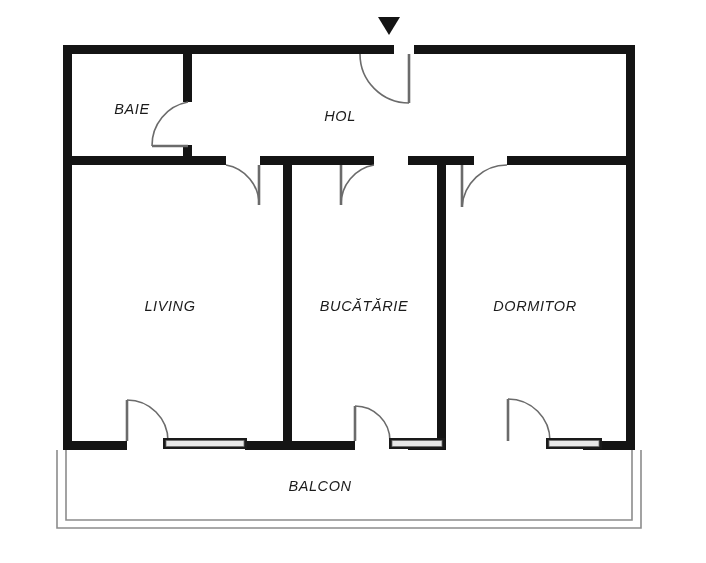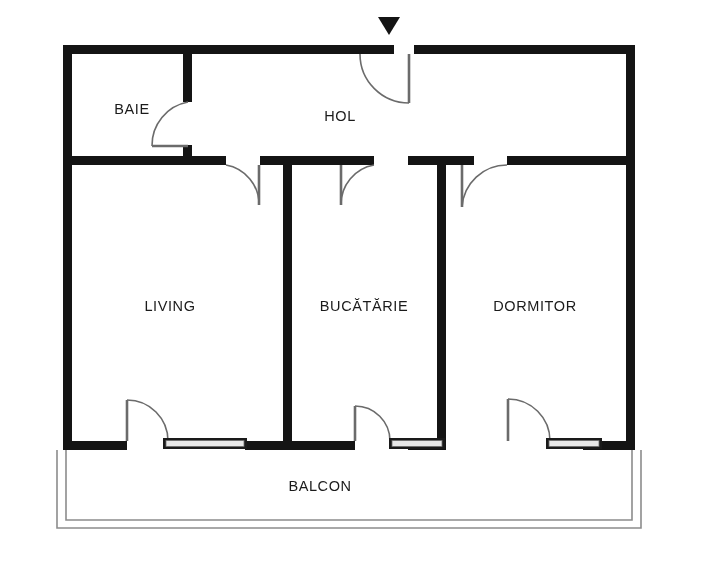--- a/index.html
+++ b/index.html
@@ -11,20 +11,21 @@
     width: 706px;
     height: 563px;
     font-family: "Liberation Sans", sans-serif;
     overflow: hidden;
   }
   #floorplan-root {
     position: relative;
     width: 706px;
     height: 563px;
     background: #ffffff;
+    font-style: italic;
   }
   #plan-svg {
     display: block;
     width: 706px;
     height: 563px;
   }
   .room-label {
     font-family: "Liberation Sans", sans-serif;
     font-size: 14.5px;
     letter-spacing: 0.6px;

